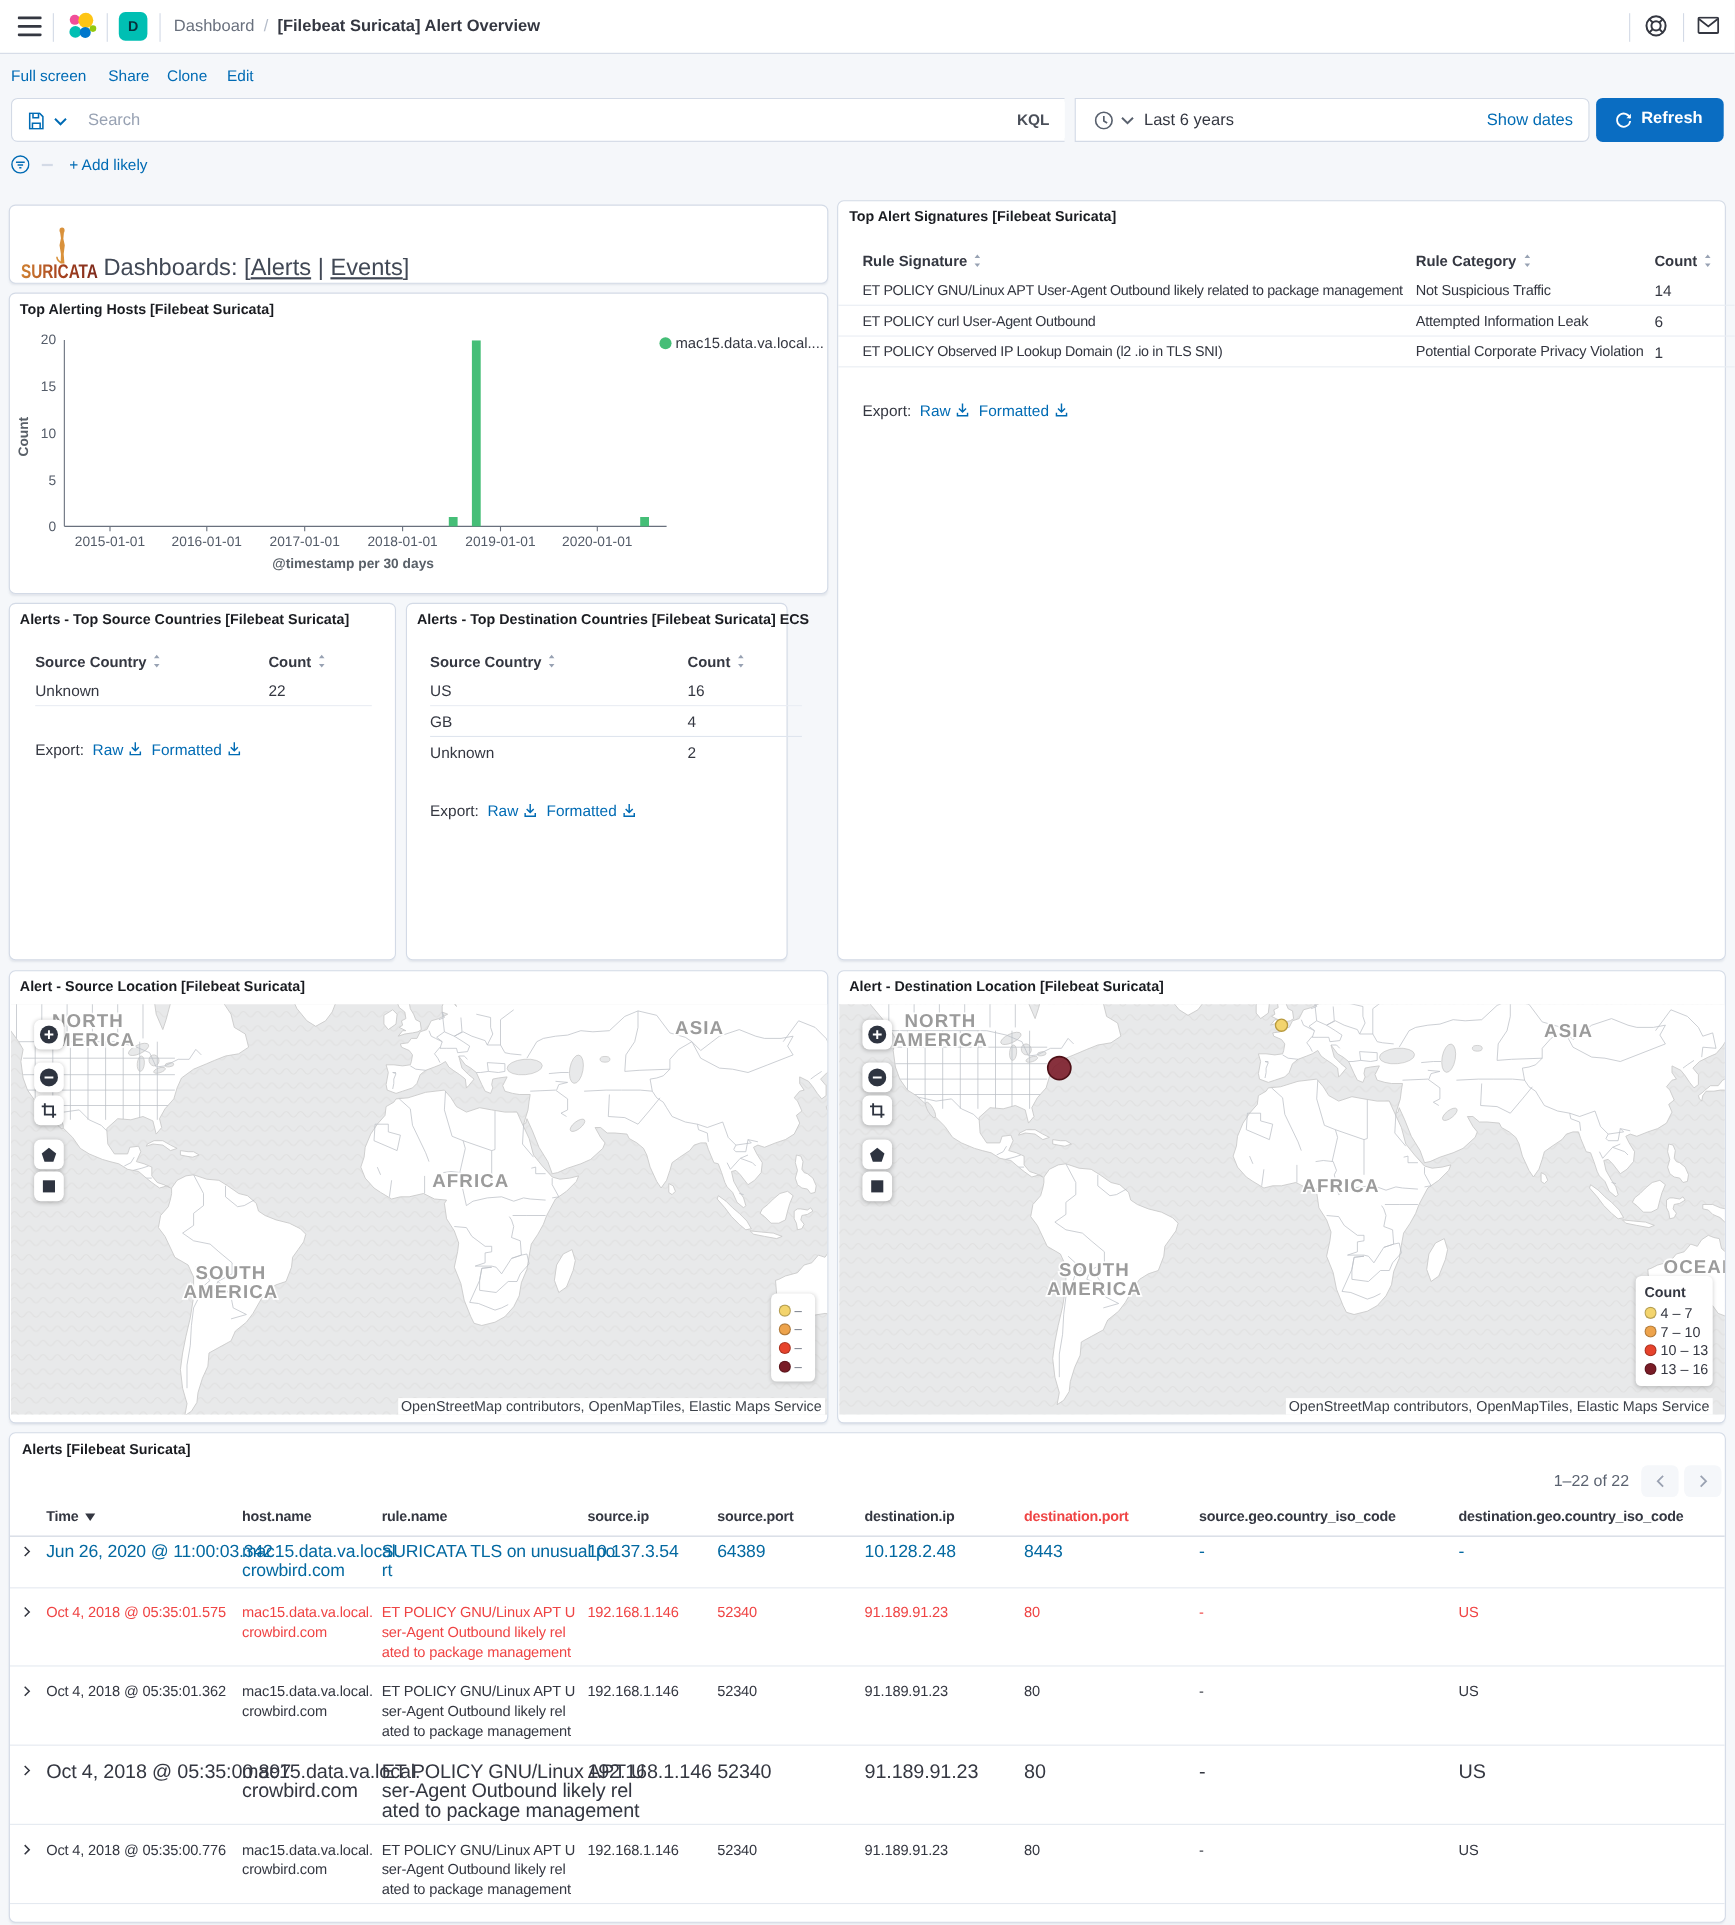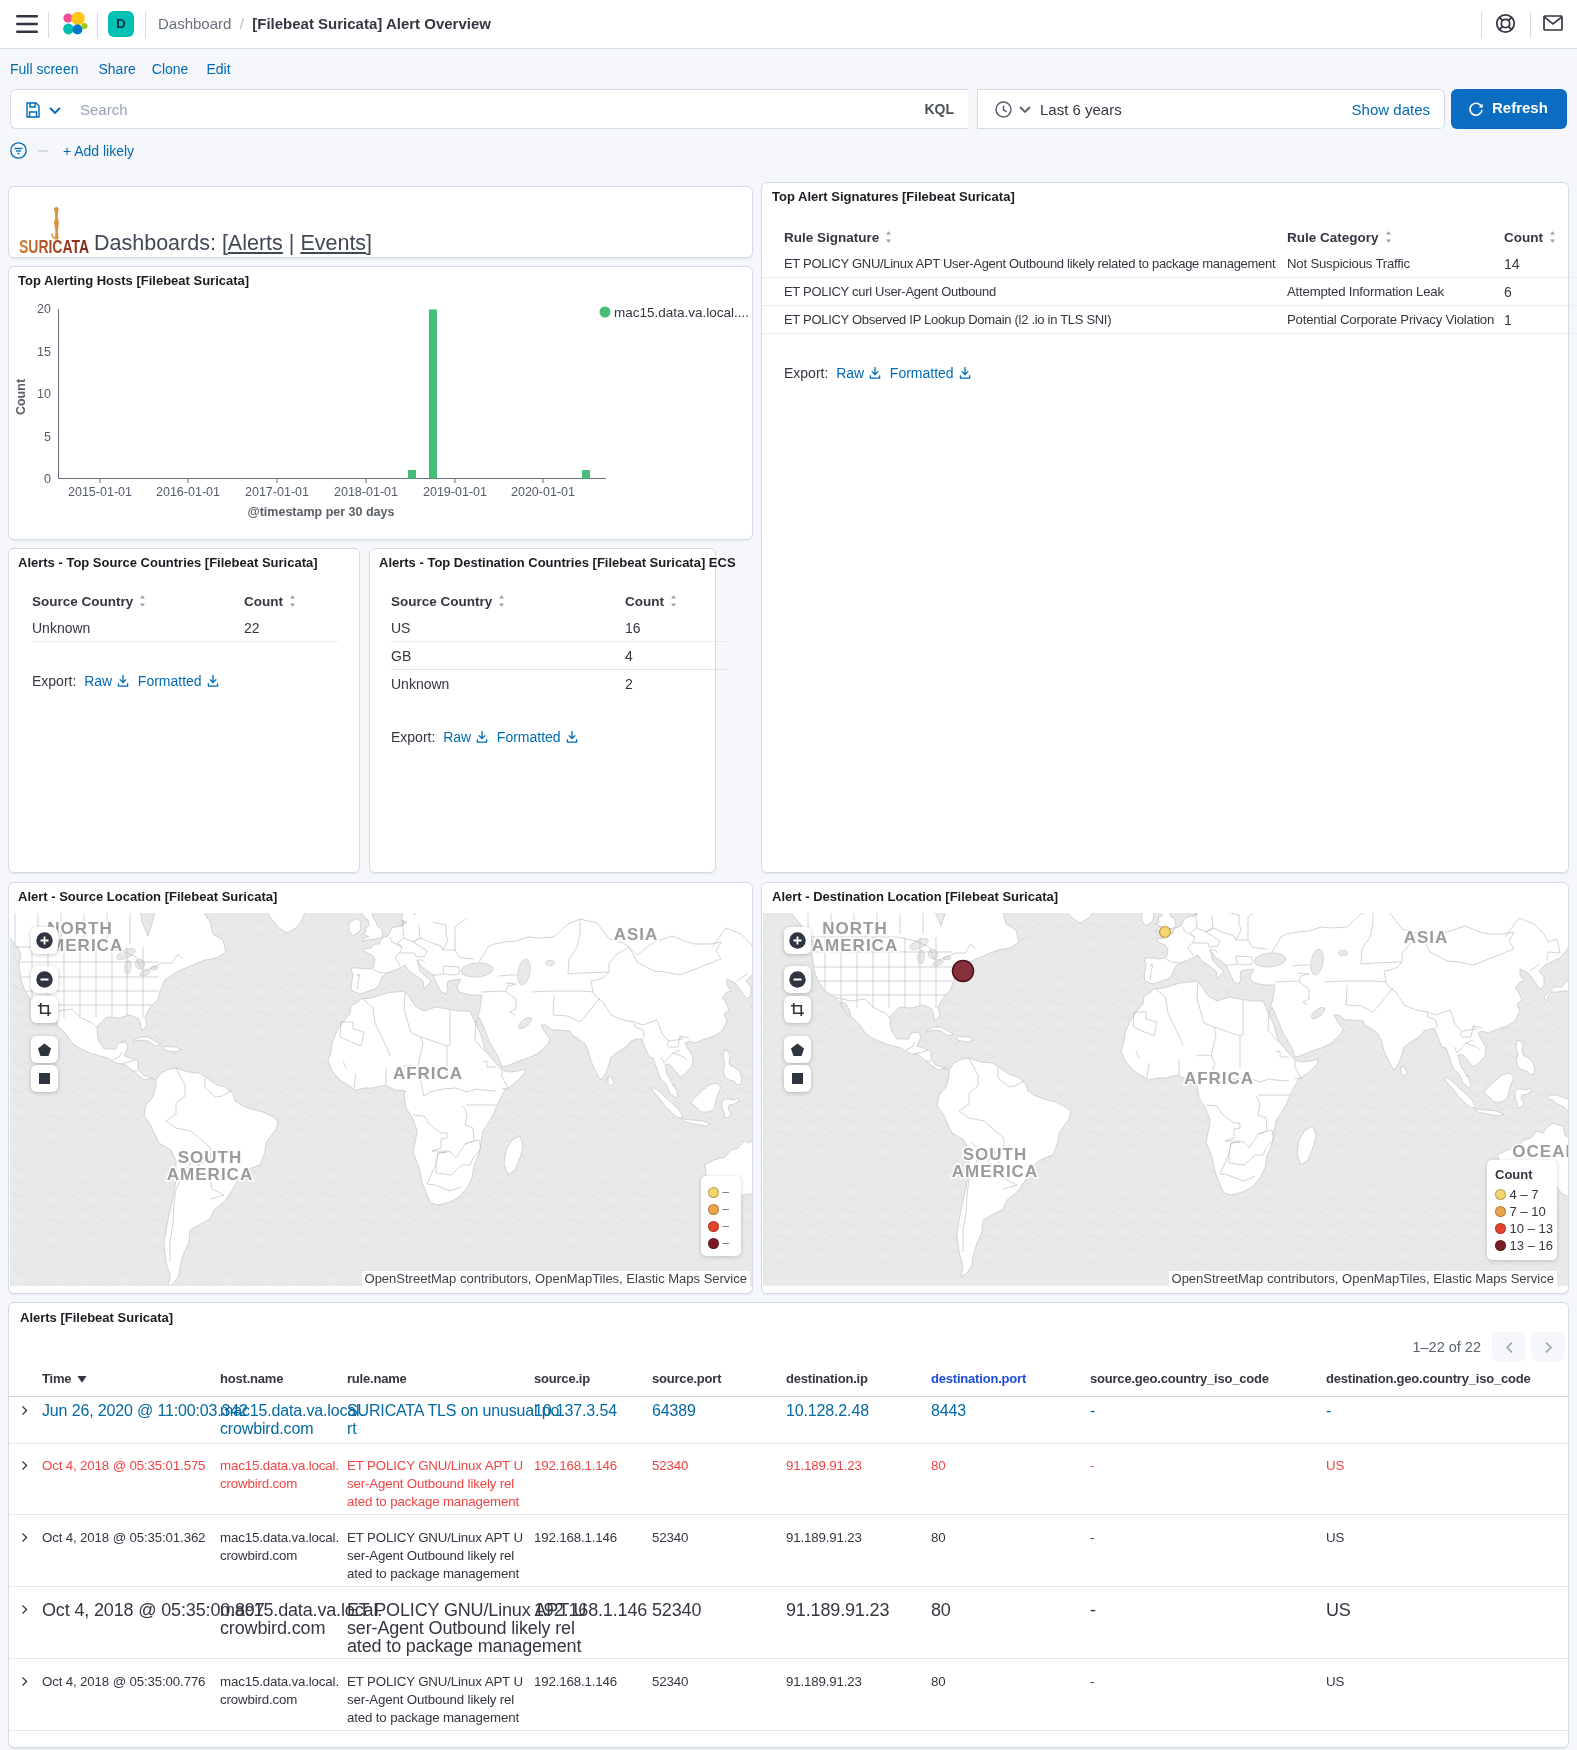--- a/index.html
+++ b/index.html
@@ -403,21 +403,21 @@
       </svg></div>
 <div class="abs" style="left:0;top:60px;width:1559px;height:34px;border-bottom:1px solid #ccd3de">
 <span class="abs" style="left:33px;top:8px;font-size:13px;letter-spacing:-0.2px;font-weight:bold;color:#343741">Time <svg width="10" height="9" viewBox="0 0 12 10" style="margin-left:2px">
           <path fill="#343741" d="M6 10L0.5 2h11z"></path>
         </svg></span>
 <span class="abs" style="left:211px;top:8px;font-size:13px;letter-spacing:-0.2px;font-weight:bold;color:#343741">host.name</span>
 <span class="abs" style="left:338px;top:8px;font-size:13px;letter-spacing:-0.2px;font-weight:bold;color:#343741">rule.name</span>
 <span class="abs" style="left:525px;top:8px;font-size:13px;letter-spacing:-0.2px;font-weight:bold;color:#343741">source.ip</span>
 <span class="abs" style="left:643px;top:8px;font-size:13px;letter-spacing:-0.2px;font-weight:bold;color:#343741">source.port</span>
 <span class="abs" style="left:777px;top:8px;font-size:13px;letter-spacing:-0.2px;font-weight:bold;color:#343741">destination.ip</span>
-<span class="abs" style="left:922px;top:8px;font-size:13px;letter-spacing:-0.2px;font-weight:bold;color:#1d4ed8">destination.port</span>
+<span class="abs" style="left:922px;top:8px;font-size:13px;letter-spacing:-0.2px;font-weight:bold;color:#ef4444">destination.port</span>
 <span class="abs" style="left:1081px;top:8px;font-size:13px;letter-spacing:-0.2px;font-weight:bold;color:#343741">source.geo.country_iso_code</span>
 <span class="abs" style="left:1317px;top:8px;font-size:13px;letter-spacing:-0.2px;font-weight:bold;color:#343741">destination.geo.country_iso_code</span>
 </div>
     <div class="abs" style="left:0;top:94px;width:1559px;height:47px;border-bottom:1px solid #e4e9f0;font-size:16px;color:#0369a1;line-height:18px;letter-spacing:-0.15px">
 <svg width="11" height="11" viewBox="0 0 16 16" style="position:absolute;left:10px;top:8px">
         <path fill="none" stroke="#343741" stroke-width="2" d="M5 2l6 6-6 6"></path>
       </svg>
 <span class="abs" style="left:33px;top:5px">Jun 26, 2020 @ 11:00:03.342</span>
 <span class="abs" style="left:211px;top:5px">mac15.data.va.local.<br>crowbird.com</span>
 <span class="abs" style="left:338px;top:5px">SURICATA TLS on unusual po<br>rt</span>

